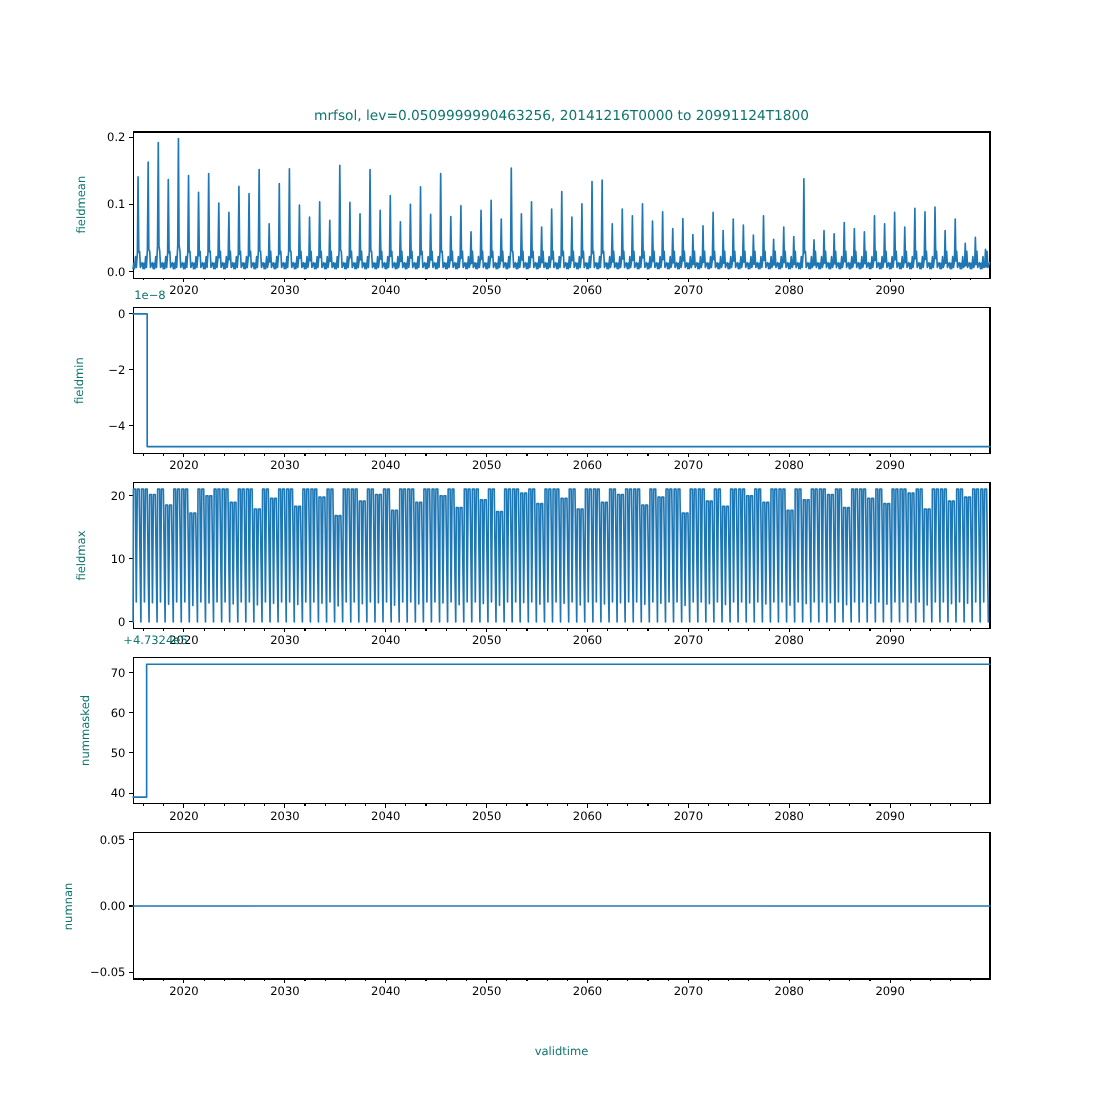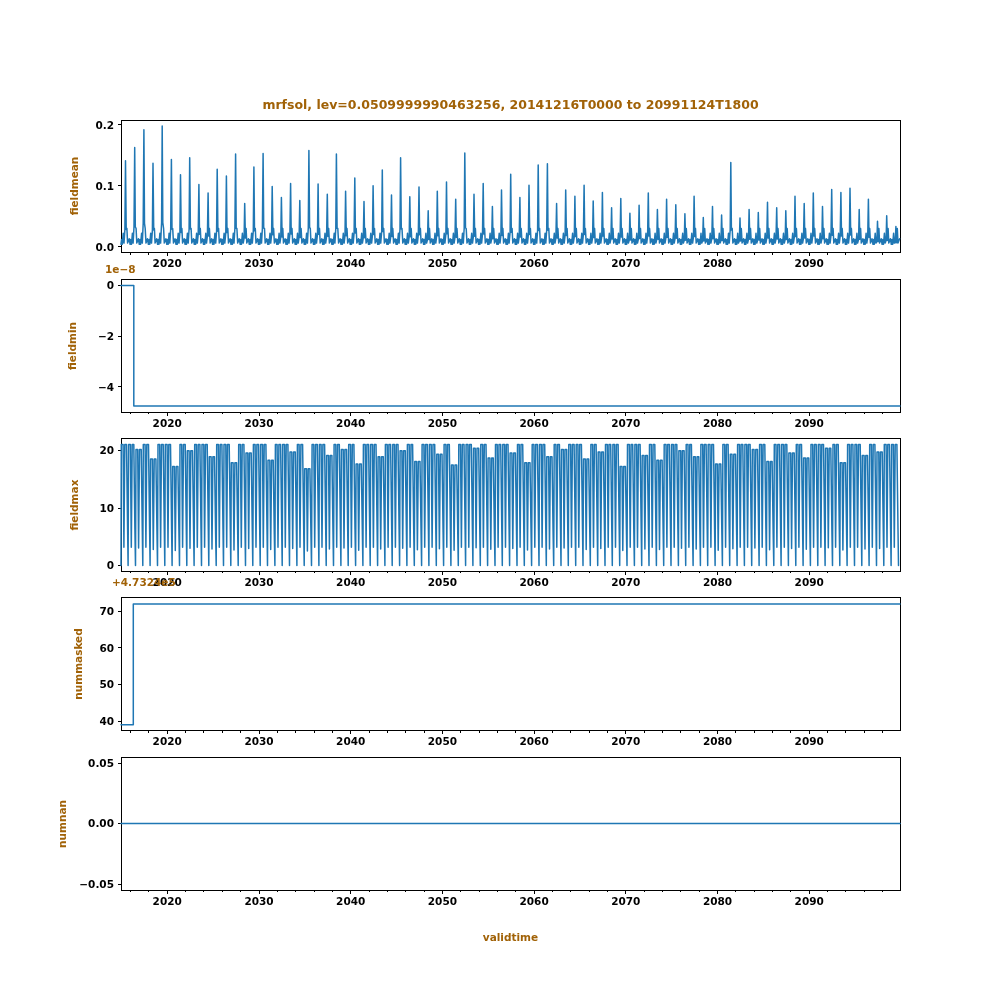--- a/index.html
+++ b/index.html
@@ -1,23 +1,23 @@
 <!DOCTYPE html>
 <html><head>
 <meta charset="utf-8">
 <style>
   html,body{margin:0;padding:0;background:#fff;}
   .figure{position:relative;width:1000px;height:1000px;background:#ffffff;
-          font-family:"DejaVu Sans","Liberation Sans",sans-serif;color:#a16207;overflow:hidden;font-weight:bold;}
+          font-family:"DejaVu Sans","Liberation Sans",sans-serif;color:#0f766e;overflow:hidden;}
   .title{position:absolute;left:110px;top:97px;width:801px;text-align:center;
          font-size:12.5px;white-space:nowrap;}
   .ylab{position:absolute;font-size:10.5px;transform:translate(-50%,-50%) rotate(-90deg);
         white-space:nowrap;}
   .offset{position:absolute;font-size:10.5px;white-space:nowrap;}
-  .xlab{position:absolute;left:110px;top:931px;width:801px;text-align:center;font-size:10.5px;}
+  .xlab{position:absolute;left:110px;top:950px;width:801px;text-align:center;font-size:10.5px;}
   svg{position:absolute;left:0;top:0;}
   .frame{fill:none;stroke:#000;stroke-width:1;shape-rendering:crispEdges;}
   .tick{stroke:#000;stroke-width:1;shape-rendering:crispEdges;}
   .tl{font-family:"DejaVu Sans","Liberation Sans",sans-serif;font-size:10.5px;fill:#000;}
   .data{fill:none;stroke-width:1.5;stroke-linejoin:round;stroke-linecap:round;}
 </style>
 </head>
 <body>
 
 <div class="figure">
@@ -317,17 +317,17 @@
       <text class="tl" x="114" y="887.7" text-anchor="end">−0.05</text>
       <polyline class="data" style="stroke:#1f77b4" points="121.0,823.6 900.0,823.6"></polyline>
     </svg>
 
   <div class="ylab" style="left:74px;top:186px;">fieldmean</div>
   <div class="ylab" style="left:72px;top:346px;">fieldmin</div>
   <div class="ylab" style="left:74px;top:505px;">fieldmax</div>
   <div class="ylab" style="left:78px;top:664px;">nummasked</div>
   <div class="ylab" style="left:62px;top:824px;">numnan</div>
 
-  <div class="offset" style="left:105px;top:263px;">1e−8</div>
+  <div class="offset" style="left:122px;top:263px;">1e−8</div>
   <div class="offset" style="left:112px;top:576px;">+4.7324e5</div>
 
   <div class="xlab">validtime</div>
 </div>
 
 </body></html>

